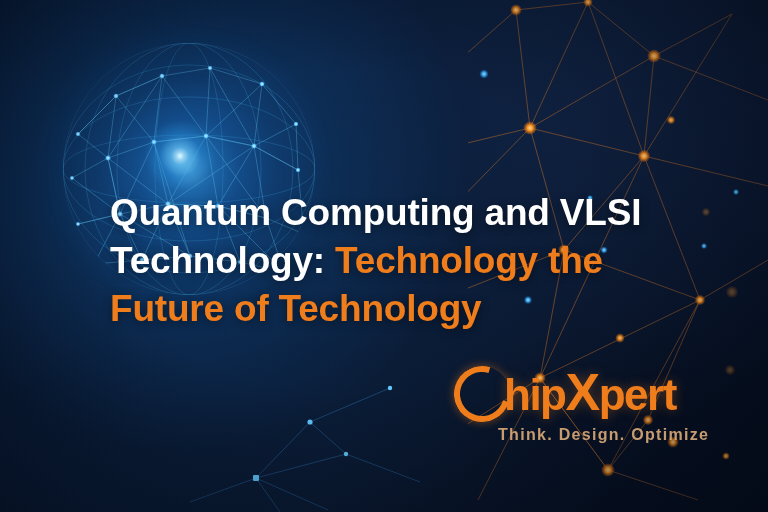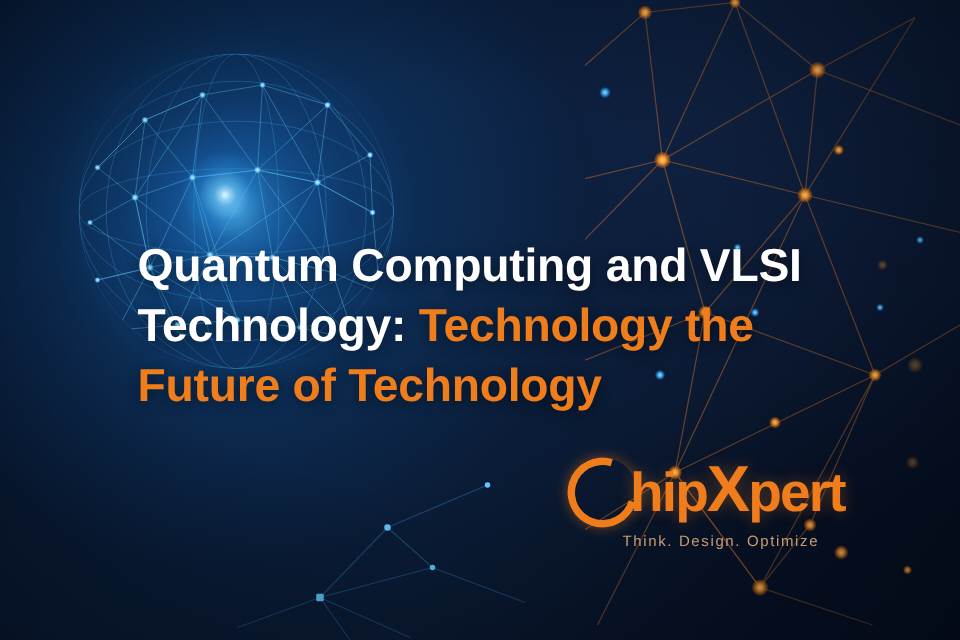--- a/index.html
+++ b/index.html
@@ -108,23 +108,23 @@
     font-weight: bold;
     color: #ef7d1c;
     letter-spacing: -1.5px;
     line-height: 1;
     text-shadow: 0 0 12px rgba(239,125,28,0.35);
   }
   .logo-word .xl { font-size: 52px; }
   .logo-tagline {
     margin-top: 4px;
     padding-left: 46px;
-    font-size: 12px;
+    font-size: 16px;
     letter-spacing: 1.3px;
-    font-weight: normal;
+    font-weight: bold;
     color: #d8a878;
     opacity: 0.92;
     white-space: nowrap;
   }
 
   
   .vignette {
     position: absolute; inset: 0;
     background: radial-gradient(ellipse at 45% 45%, rgba(0,0,0,0) 40%, rgba(2,7,18,0.55) 100%);
     pointer-events: none;

